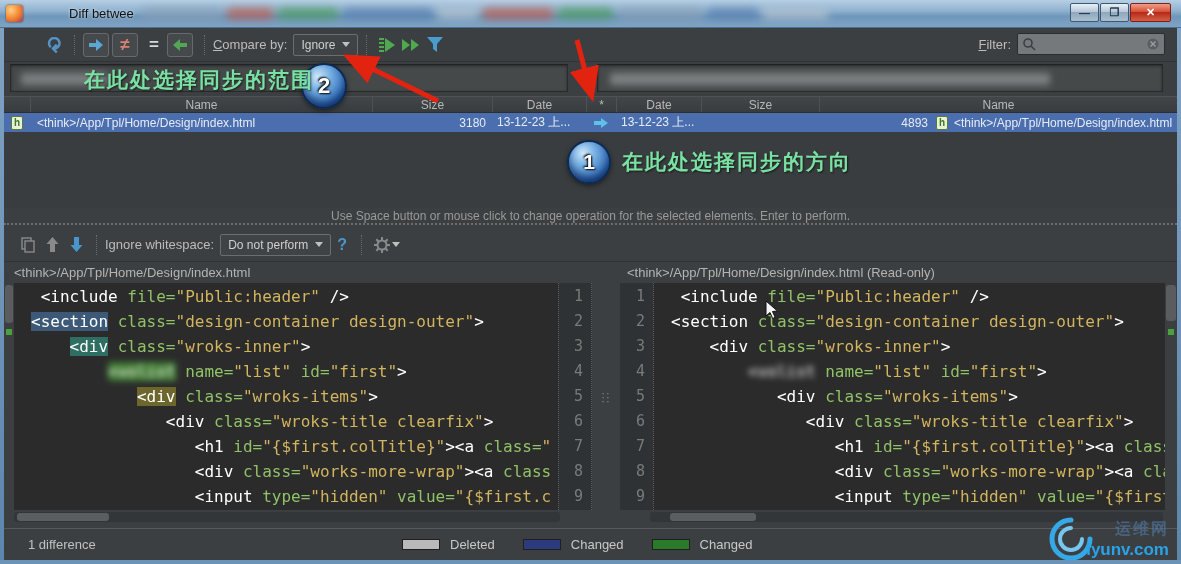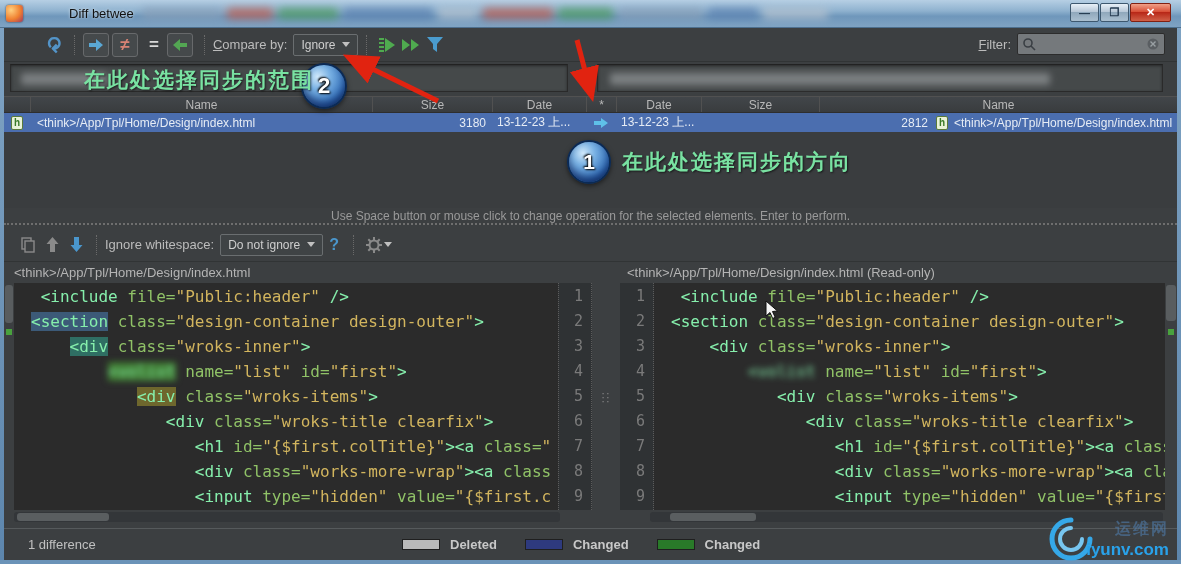--- a/index.html
+++ b/index.html
@@ -76,38 +76,38 @@
   
   .panels { position:absolute; left:4px; top:262px; width:1173px; height:266px; background:#3c3f41; }
   .panel-title { position:absolute; top:3px; color:#b4b4b4; font-size:13px; white-space:nowrap; }
   .panel { position:absolute; top:21px; height:227px; display:flex; background:#2b2b2b; }
   .vscroll { width:10px; background:#3c3f41; position:relative; }
   .vscroll .thumb { position:absolute; left:1px; width:8px; border-radius:3px; background:#595d5f; }
   .vscroll .mark-green { position:absolute; left:2px; width:6px; height:6px; background:#49a23d; }
   .code-area { flex:1; overflow:hidden; padding-left:17px; padding-top:1px; }
   .code-line { height:25px; line-height:25px; white-space:pre; font-family:"DejaVu Sans Mono", monospace;
     font-size:16px; color:#a9b7c6; }
-  .seg-tag { color:#86efac; } .seg-attr { color:#90c267; } .seg-str { color:#d2b55e; }
+  .seg-tag { color:#ffffff; } .seg-attr { color:#90c267; } .seg-str { color:#d2b55e; }
   .hl-blue { background:#3c5a78; } .hl-teal { background:#2f6e63; } .hl-green { background:#3f7a31; } .hl-olive { background:#6e672d; }
   .blurred { filter:blur(3px); }
   .gutter { width:34px; border-left:1px dotted #5c5c5c; border-right:1px dotted #5c5c5c; padding-top:1px; background:#2f3234; }
   .gutter .ln { height:25px; line-height:25px; text-align:right; padding-right:8px; color:#7a7a7a;
     font-family:"DejaVu Sans Mono", monospace; font-size:15px; }
   .splitter { position:absolute; left:588px; top:21px; width:28px; height:227px; background:#3c3f41;
     display:flex; align-items:center; justify-content:center; }
   .grip { color:#8a8a8a; font-size:11px; letter-spacing:1px; line-height:4px; text-align:center; }
   .hscroll { position:absolute; height:10px; background:#333639; border-radius:3px; }
   .hscroll .thumb { position:absolute; top:1px; height:8px; background:#5a5e60; border-radius:3px; }
 
   
   .statusbar { position:absolute; left:4px; top:528px; width:1173px; height:32px; background:#3c3f41;
     border-top:1px solid #565a5c; display:flex; align-items:center; }
   .status-text { color:#c0c0c0; font-size:13px; margin-left:24px; }
   .legend { position:absolute; left:398px; top:0; height:100%; display:flex; align-items:center; gap:28px; }
-  .legend-item { display:flex; align-items:center; gap:10px;font-weight:bold; }
+  .legend-item { display:flex; align-items:center; gap:10px; }
   .legend-item .swatch { width:38px; height:11px; border:1px solid #1f1f1f; display:inline-block; }
   .legend-item span:last-child { color:#c8c8c8; font-size:13px; }
 
   
   .badge { position:absolute; border-radius:50%; border:2px solid #0b2a55; color:#fff; font-weight:bold;
     background:radial-gradient(circle at 35% 28%, #cfe8fa 0%, #7ab2e4 30%, #2f6cb8 70%, #12407e 100%);
     box-shadow:inset 0 -5px 7px rgba(0,0,40,.45), 0 2px 5px rgba(0,0,0,.5);
     display:flex; align-items:center; justify-content:center; z-index:40;
     text-shadow:1px 1px 2px #000, -1px -1px 2px #000; }
   .badge1 { left:567px; top:140px; width:44px; height:44px; font-size:21px; }
@@ -234,21 +234,21 @@
   </div>
   <div class="rcell" style="width:342px;padding-left:7px">&lt;think&gt;/App/Tpl/Home/Design/index.html</div>
   <div class="rcell" style="width:120px;justify-content:flex-end;padding-right:6px">3180</div>
   <div class="rcell" style="width:94px;padding-left:5px">13-12-23 上...</div>
   <div class="rcell" style="width:30px;justify-content:center">
     <svg width="14" height="10">
       <path d="M0 3 h7 v-3 l7 5 -7 5 v-3 h-7 z" fill="#5fc0e8"></path>
       </svg>
   </div>
   <div class="rcell" style="width:85px;padding-left:5px">13-12-23 上...</div>
-  <div class="rcell" style="width:233px;justify-content:flex-end;padding-right:6px">2812</div>
+  <div class="rcell" style="width:233px;justify-content:flex-end;padding-right:6px">4893</div>
   <div class="rcell" style="flex:1;gap:6px;padding-left:2px">
     <span class="file-icon">h</span>
     <span>&lt;think&gt;/App/Tpl/Home/Design/index.html</span>
   </div>
 </div>
 <div class="ftable-empty"></div>
 
 <div class="hint-bar">
   <span class="hint-text">Use Space button or mouse click to change operation for the selected elements. Enter to perform.</span>
 </div>
@@ -266,21 +266,21 @@
       </svg>
   </div>
   <div class="tb-icon">
     <svg width="13" height="15">
       <path d="M6.5 15 l6 -7 h-3.5 v-8 h-5 v8 h-3.5 z" fill="#4a96cc"></path>
       </svg>
   </div>
   <div class="vsep"></div>
   <span class="tb-label">Ignore whitespace:</span>
   <div class="dropdown">
-    <span>Do not ignore</span>
+    <span>Do not perform</span>
     <span class="dd-arrow"></span>
   </div>
   <span class="help-q">?</span>
   <div class="vsep"></div>
   <div class="gear-group">
     <svg width="16" height="16">
       <circle cx="8" cy="8" r="4.5" fill="none" stroke="#8a8a8a" stroke-width="2"></circle>
       <path d="M8 0 v3 M8 13 v3 M0 8 h3 M13 8 h3 M2.3 2.3 l2.2 2.2 M11.5 11.5 l2.2 2.2 M13.7 2.3 l-2.2 2.2 M4.5 11.5 l-2.2 2.2" stroke="#8a8a8a" stroke-width="2"></path>
       </svg>
     <span class="dd-arrow"></span>

